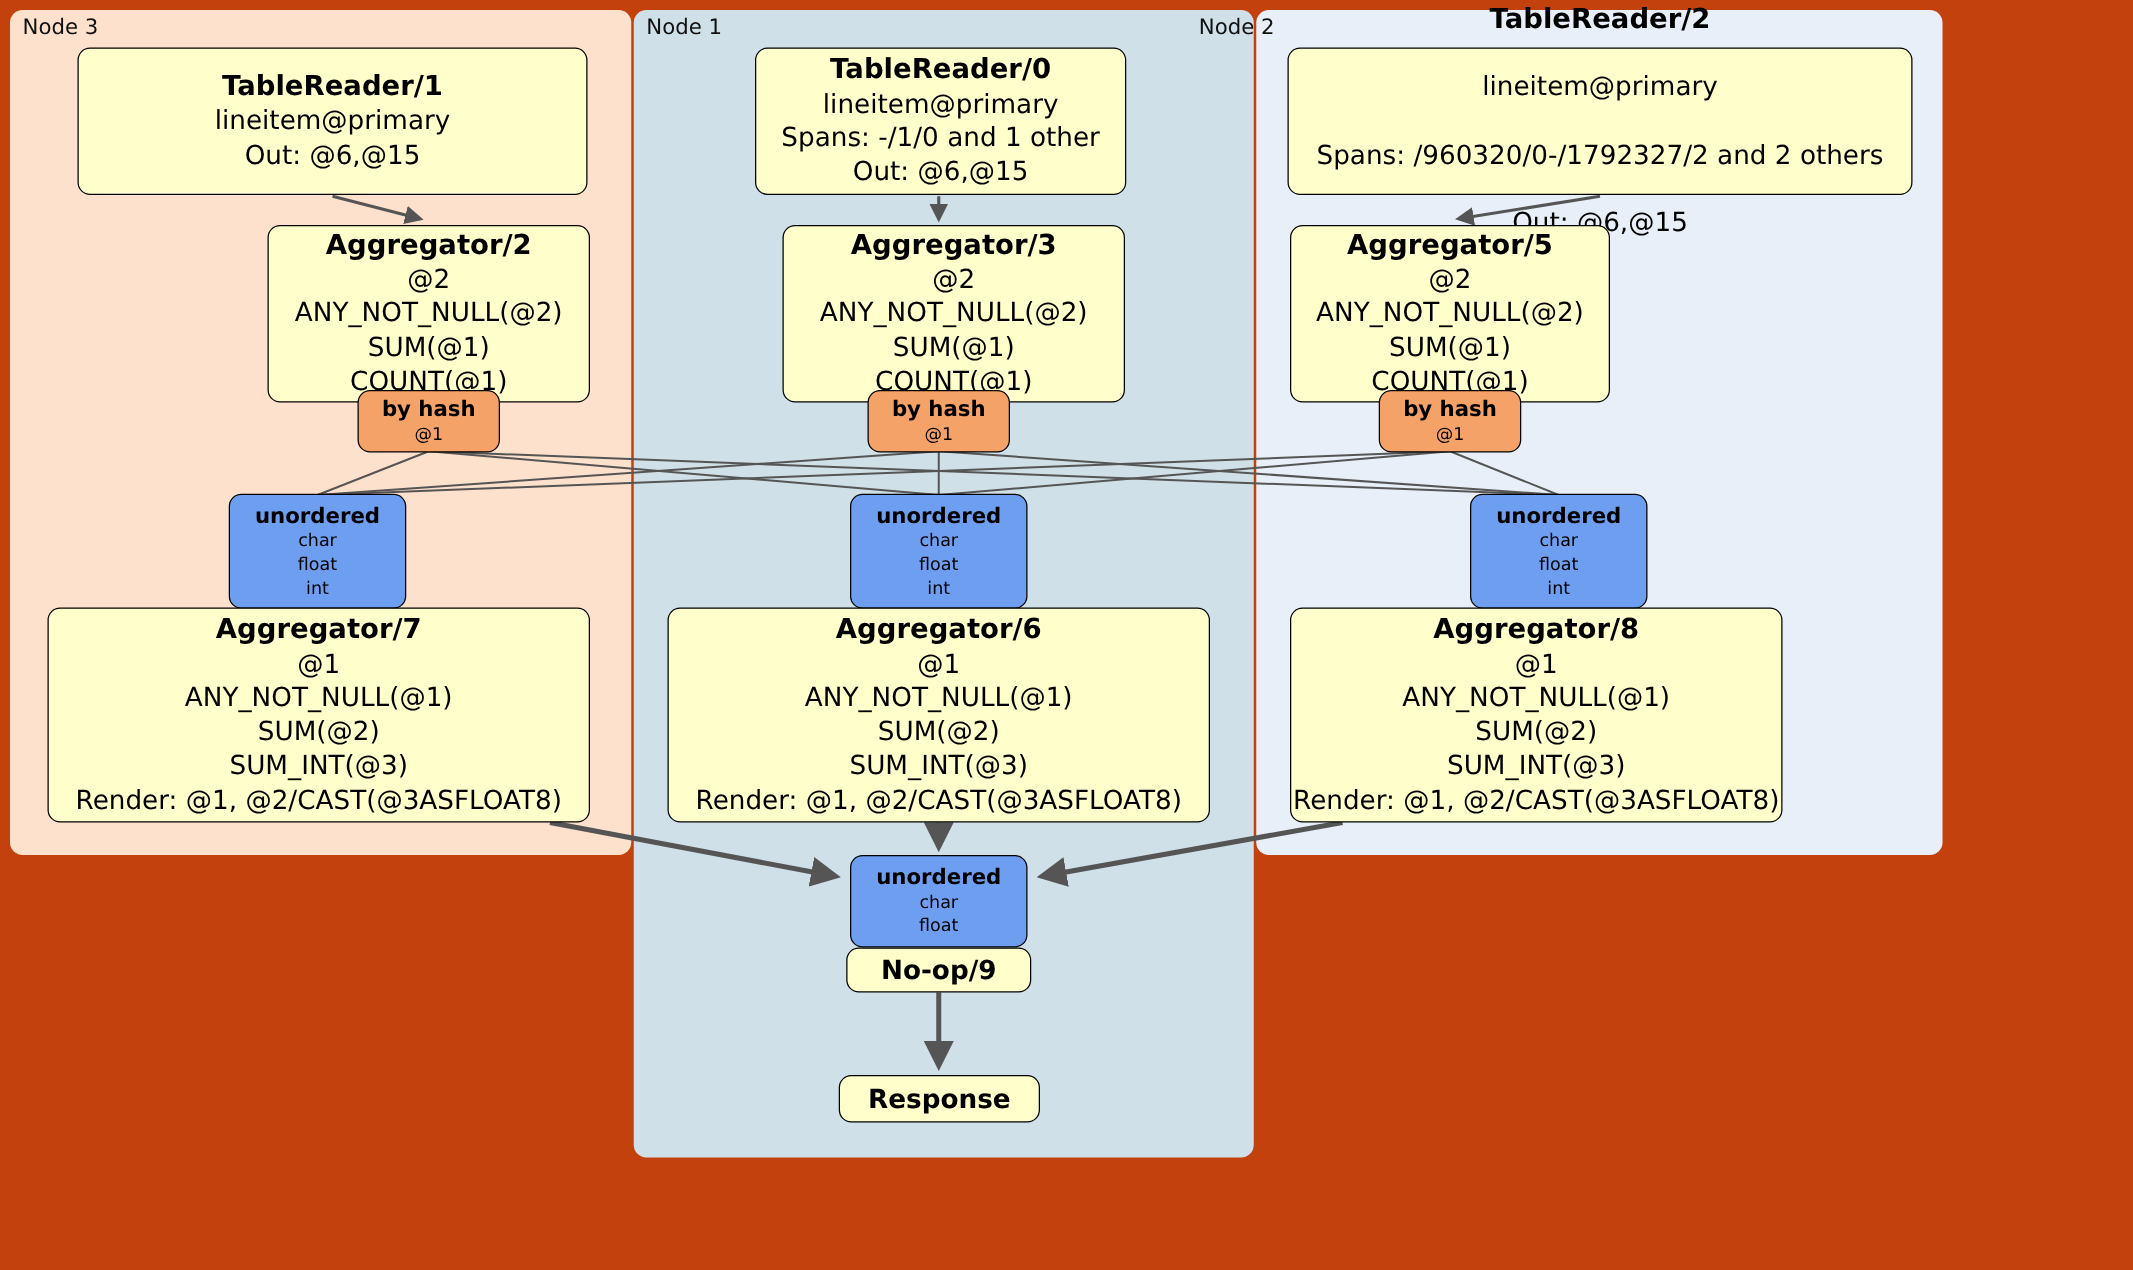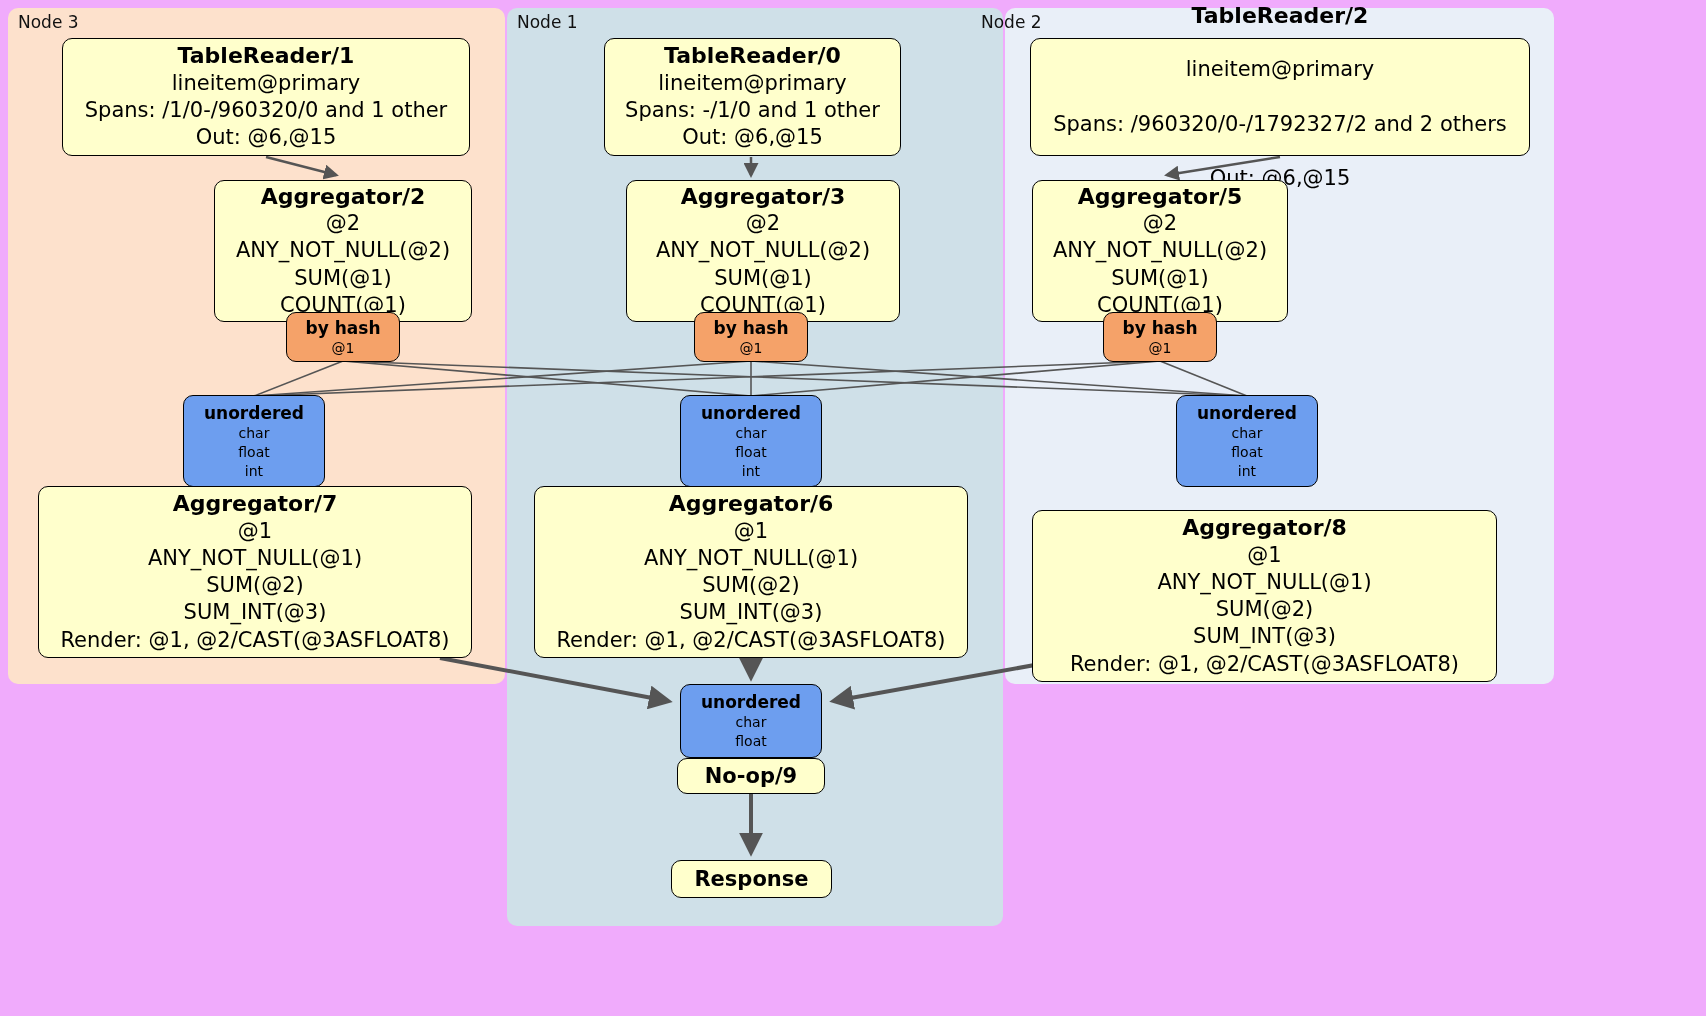--- a/index.html
+++ b/index.html
@@ -1,17 +1,17 @@
 <!DOCTYPE html>
 <html><head>
 <meta charset="utf-8">
 <style>
   html,body { margin:0; padding:0; background:#fff; }
   body { font-family:"DejaVu Sans", "Liberation Sans", sans-serif; }
-  .canvas { position:relative; width:1706px; height:1016px; background:#f0abfc; overflow:hidden; }
+  .canvas { position:relative; width:1706px; height:1016px; background:#c2410c; overflow:hidden; }
   .region { position:absolute; border-radius:10px; z-index:0; }
   .region-label { position:absolute; z-index:3; font-size:17px; color:#111; }
   .edges { position:absolute; left:0; top:0; z-index:1; }
   .planbox {
     position:absolute; z-index:2; box-sizing:border-box;
     background:#ffffcc; border:1.5px solid #000; border-radius:10px;
     display:flex; flex-direction:column; justify-content:center; align-items:center;
     text-align:center; padding:6px 8px; color:#000;
   }
   .planbox .title { font-weight:bold; font-size:22px; line-height:1.25; white-space:nowrap; }
@@ -26,21 +26,21 @@
 <body>
 
 <div class="canvas">
 
   <div class="region" style="left:8px; top:8px; width:497px; height:676px; background:#fde1cc;"></div>
   <div class="region" style="left:507px; top:8px; width:496px; height:918px; background:#cfe0e8;"></div>
   <div class="region" style="left:1005px; top:8px; width:549px; height:676px; background:#e9eff8;"></div>
 
   <div class="region-label" style="left:18px; top:12px;">Node 3</div>
   <div class="region-label" style="left:517px; top:12px;">Node 1</div>
-  <div class="region-label" style="left:981px; top:12px;">Node 2</div>
+  <div class="region-label" style="left:959px; top:12px;">Node 2</div>
 
   <svg class="edges" width="1706" height="1016" viewBox="0 0 1706 1016">
     <defs>
       <marker id="arrow" viewBox="0 0 10 10" refX="8" refY="5" markerWidth="6" markerHeight="6" orient="auto">
         <path d="M0,0 L10,5 L0,10 z" fill="#555555"></path>
       </marker>
     </defs>
     <g stroke="#555555" stroke-width="2.5" fill="none">
       <line x1="266" y1="157" x2="336" y2="175" marker-end="url(#arrow)"></line>
       <line x1="751" y1="157" x2="751" y2="175" marker-end="url(#arrow)"></line>
@@ -63,21 +63,20 @@
       <line x1="1074" y1="658" x2="834" y2="701" marker-end="url(#arrow)"></line>
     </g>
     <g stroke="#555555" stroke-width="4" fill="none">
       <line x1="751" y1="794" x2="751" y2="852" marker-end="url(#arrow)"></line>
     </g>
   </svg>
 
   <div class="planbox" style="left:62px; top:38px; width:408px; height:118px;">
     <div class="title">TableReader/1</div>
     <div class="line">lineitem@primary</div>
-    <div class="line">Spans: /1/0-/960320/0 and 1 other</div>
     <div class="line">Out: @6,@15</div>
   </div>
   <div class="planbox" style="left:214px; top:180px; width:258px; height:142px;">
     <div class="title">Aggregator/2</div>
     <div class="line">@2</div>
     <div class="line">ANY_NOT_NULL(@2)</div>
     <div class="line">SUM(@1)</div>
     <div class="line">COUNT(@1)</div>
   </div>
   <div class="planbox router" style="left:286px; top:312px; width:114px; height:50px;">
@@ -147,21 +146,21 @@
   <div class="planbox router" style="left:1103px; top:312px; width:114px; height:50px;">
     <div class="title">by hash</div>
     <div class="line">@1</div>
   </div>
   <div class="planbox sync" style="left:1176px; top:395px; width:142px; height:92px;">
     <div class="title">unordered</div>
     <div class="line">char</div>
     <div class="line">float</div>
     <div class="line">int</div>
   </div>
-  <div class="planbox" style="left:1032px; top:486px; width:465px; height:172px;margin-top:24px;">
+  <div class="planbox" style="left:1032px; top:486px; width:394px; height:172px;">
     <div class="title">Aggregator/8</div>
     <div class="line">@1</div>
     <div class="line">ANY_NOT_NULL(@1)</div>
     <div class="line">SUM(@2)</div>
     <div class="line">SUM_INT(@3)</div>
     <div class="line">Render: @1, @2/CAST(@3ASFLOAT8)</div>
   </div>
 
   <div class="planbox sync" style="left:680px; top:684px; width:142px; height:74px;">
     <div class="title">unordered</div>

